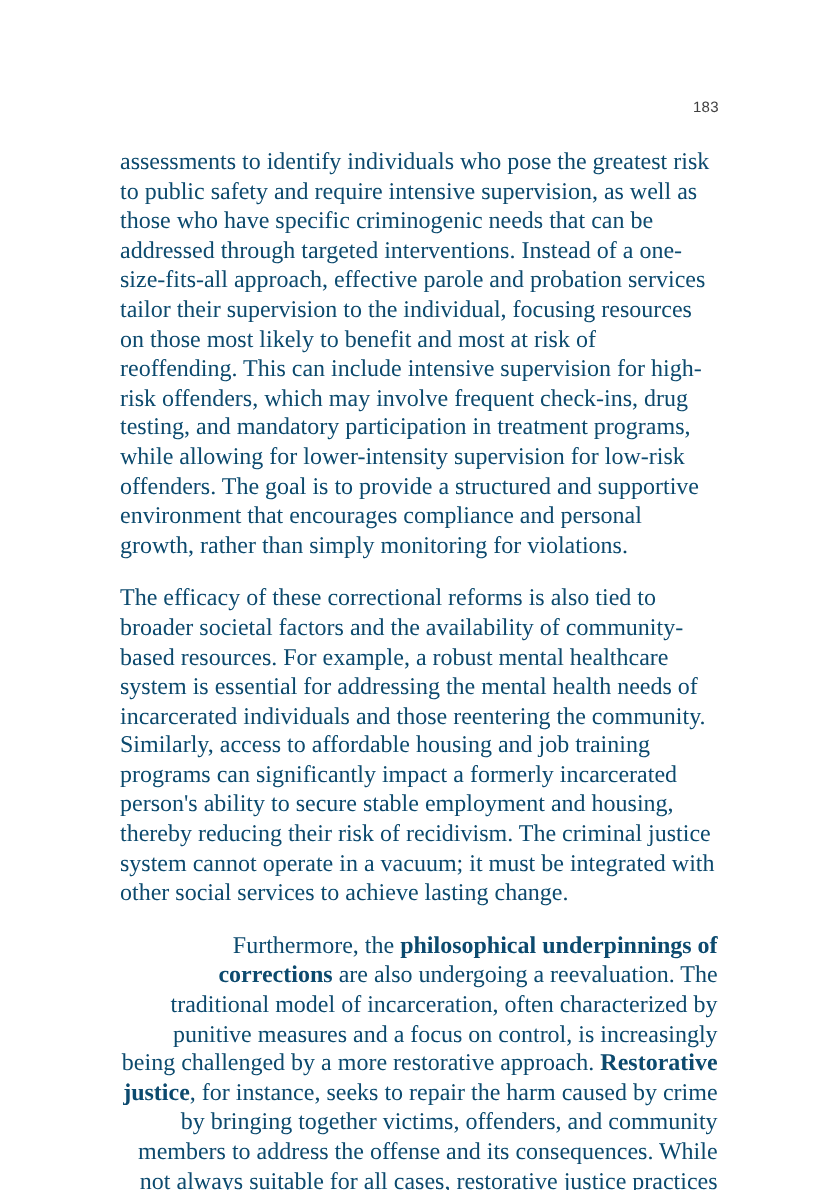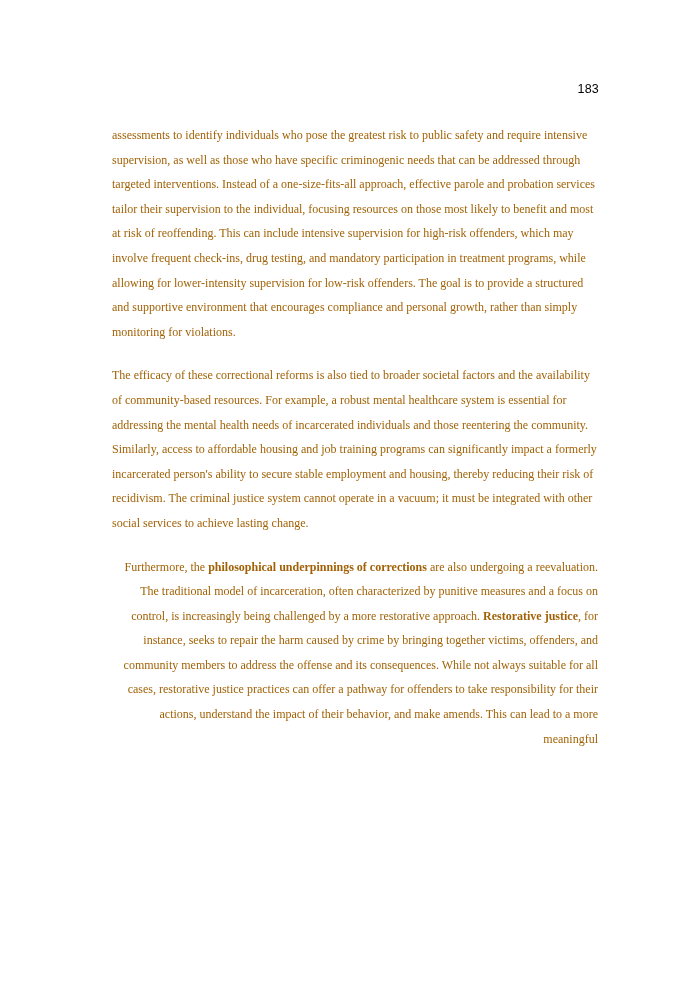--- a/index.html
+++ b/index.html
@@ -23,34 +23,34 @@
     height: 992px;
     background: #ffffff;
   }
   .page-number {
     position: absolute;
     top: 82px;
     right: 100px;
     font-size: 12.5px;
     font-family: "Liberation Sans", sans-serif;
     letter-spacing: 0.2px;
-    color: #000000;
+    color: #404040;
   }
   .content {
     position: absolute;
     top: 123px;
     left: 100px;
     width: 498px;
   }
   p.para {
-    margin: 0 0 19px 12px;
-    font-size: 12px;
+    margin: 0 0 19px 0;
+    font-size: 20px;
     line-height: 24.6px;
     text-align: left;
-    color: #a16207;
+    color: #0c4a6e;
     font-family: "Liberation Serif", serif;
   }
   p.para:last-child {
     margin-bottom: 0;
     text-align: right;
   }
   strong.bold {
     font-weight: bold;
   }
 </style>

